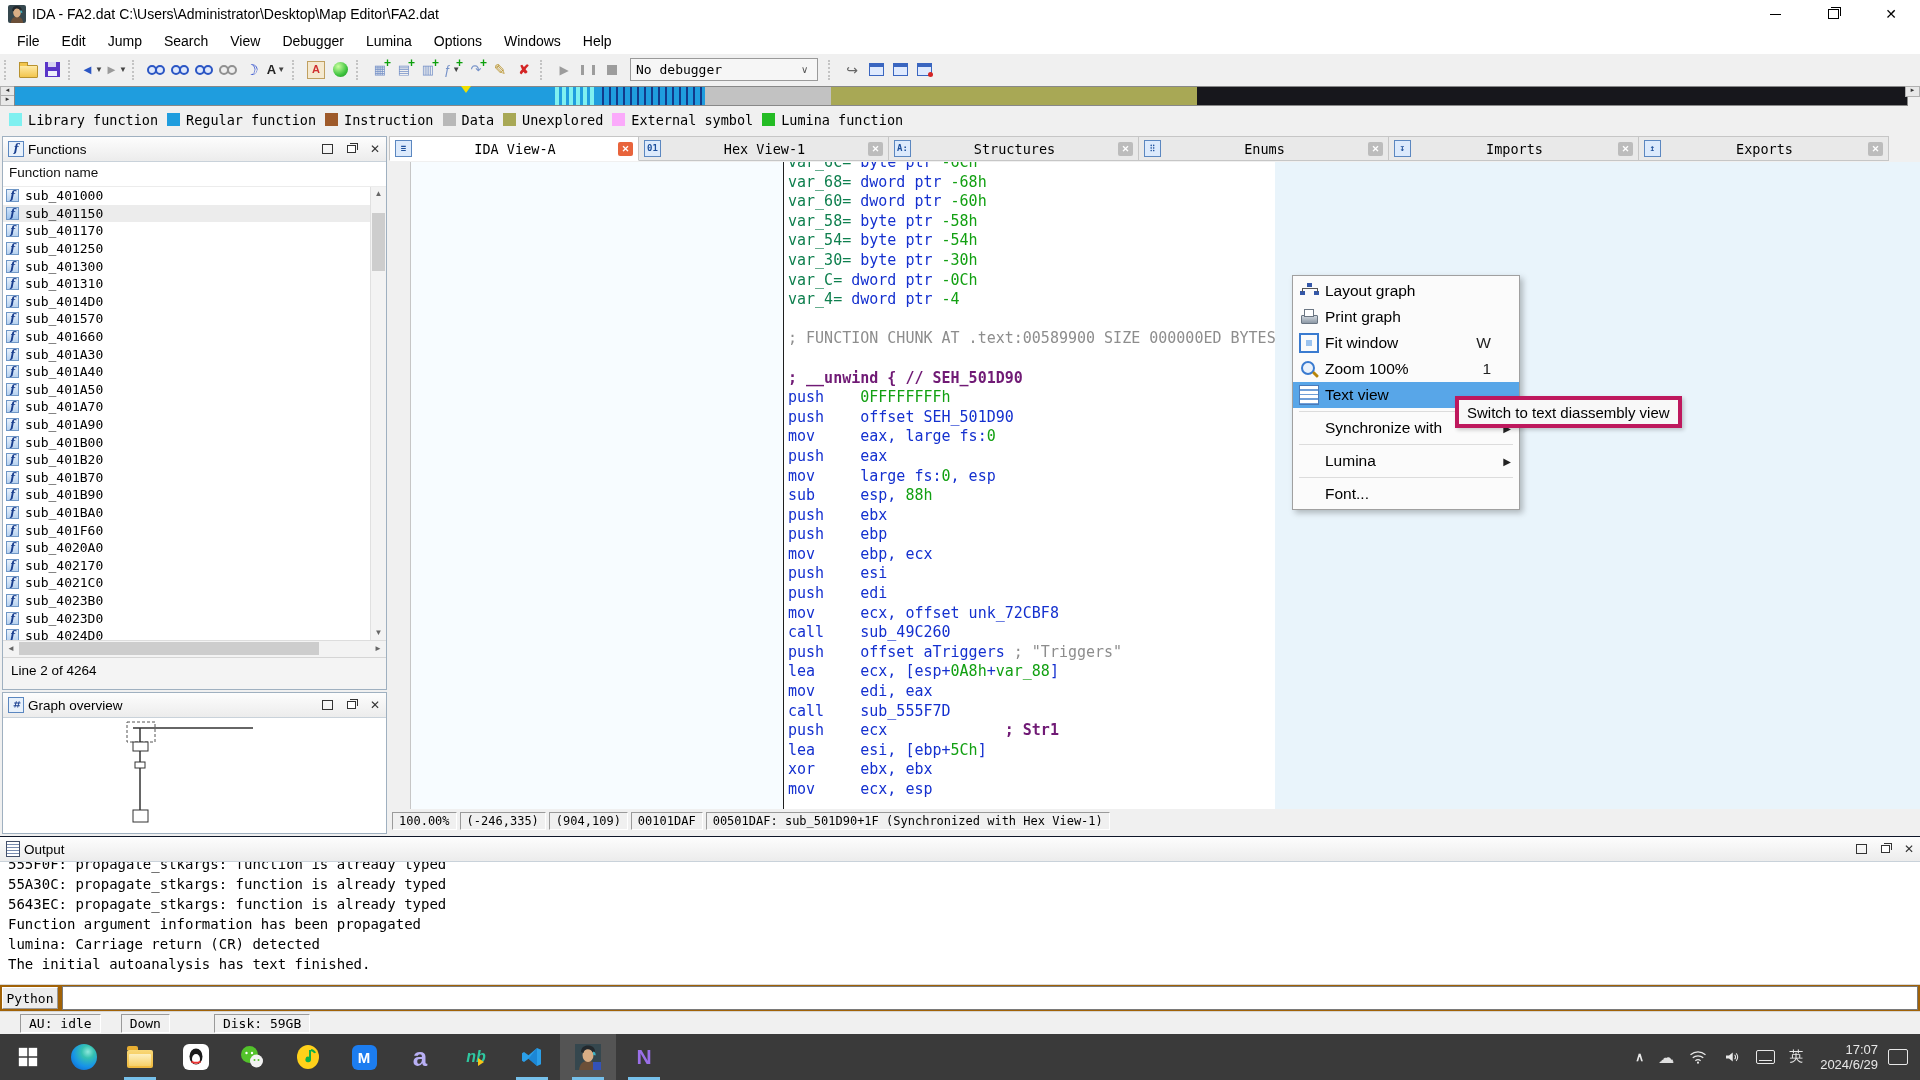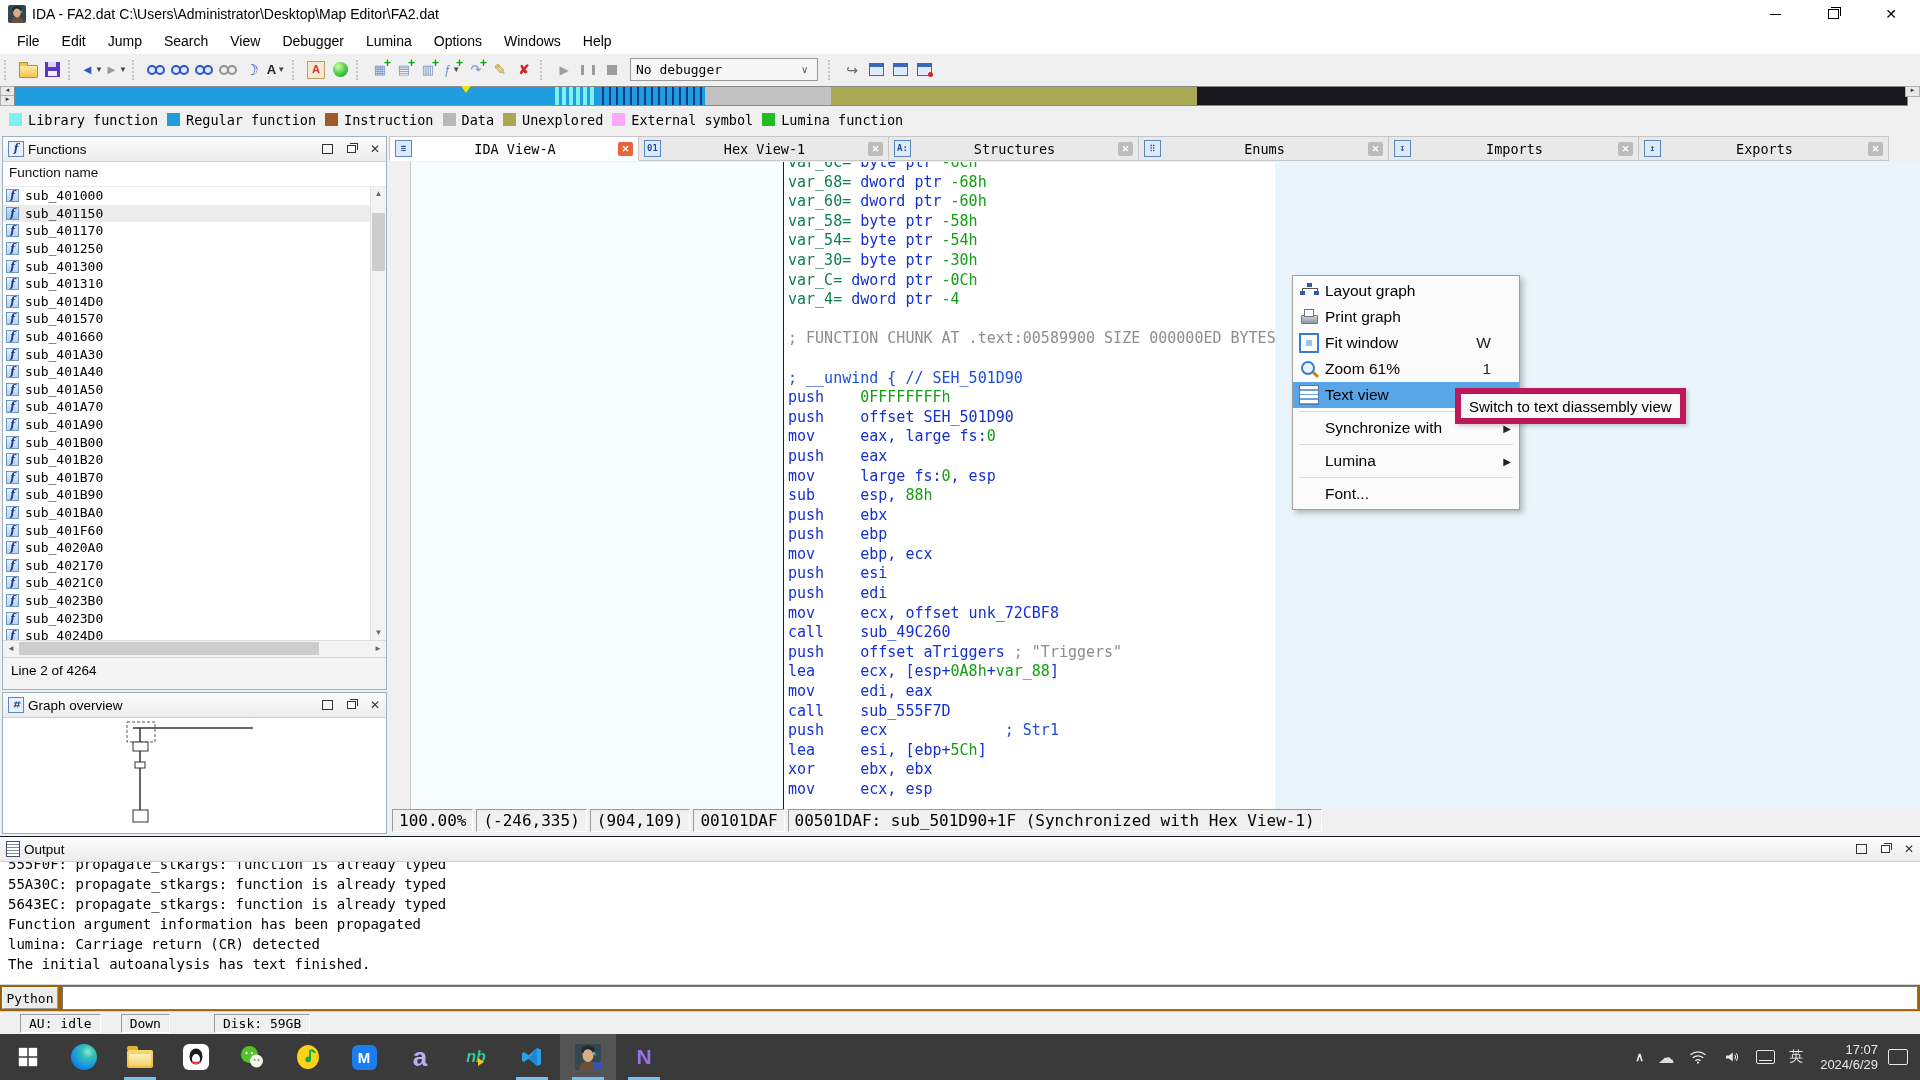--- a/index.html
+++ b/index.html
@@ -111,26 +111,26 @@
   .tlabel{flex:1;text-align:center;font-family:"DejaVu Sans Mono",monospace;font-size:13.5px;}
   .tclose{width:15px;height:14px;margin-right:5px;background:#bcbcbc;border-radius:2px;color:#fff;
           font:bold 9px/14px "Liberation Sans",sans-serif;text-align:center;flex:none;}
   .tab.active .tclose{background:#e8643c;}
 
   #canvas{left:389px;top:162px;width:1531px;height:647px;background:#f7fcff;overflow:hidden;border-left:1px solid #c6c6c6;margin-left:21px;}
   #node{position:absolute;left:372px;top:-20px;width:491px;height:700px;background:#ffffff;
         border-left:1px solid #1f1f1f;border-right:1px solid #1f1f1f;}
   #canvasR{position:absolute;left:864px;top:0;right:15px;bottom:0;background:#e9f4fb;}
   #code{position:absolute;left:377px;top:-9px;white-space:pre;font-family:"DejaVu Sans Mono",monospace;font-size:15px;line-height:19.6px;}
-  .cv{color:#0e7f4e;} .ck{color:#1430cf;} .cn{color:#12a012;} .cc{color:#8d8d8d;} .cb{color:#1d4ed8;}
+  .cv{color:#0e7f4e;} .ck{color:#1430cf;} .cn{color:#12a012;} .cc{color:#8d8d8d;} .cb{color:#701a75;font-weight:bold;}
   #cvscroll{position:absolute;right:0;top:0;bottom:0;width:15px;background:#f0f0f0;border-left:1px solid #d5d5d5;}
   #cvthumb{position:absolute;left:1px;right:1px;top:14px;height:150px;background:#cdcdcd;}
 
   #idastatus{left:389px;top:809px;width:1531px;height:23px;background:#f0f0f0;display:flex;align-items:center;
-             font-family:"DejaVu Sans Mono",monospace;font-size:16px;}
+             font-family:"DejaVu Sans Mono",monospace;font-size:12px;}
   .iseg{border:1px solid;border-color:#9a9a9a #fff #fff #9a9a9a;background:#f0f0f0;padding:1px 6px;margin-left:3px;white-space:pre;}
 
   
   #ctxmenu{left:1292px;top:275px;width:226px;background:#fbfbfb;border:1px solid #a0a0a0;box-shadow:3px 3px 6px rgba(0,0,0,.25);padding:2px 0;z-index:50;}
   .mrow{height:26px;display:flex;align-items:center;font-size:15.5px;position:relative;}
   .mrow.hl{background:#58a6e8;}
   .mic{width:20px;height:20px;margin:0 6px 0 6px;position:relative;flex:none;}
   .mlabel{flex:1;}
   .msc{padding-right:28px;color:#222;}
   .marrow{position:absolute;right:8px;font-size:10px;color:#222;}
@@ -139,21 +139,21 @@
   .cmi-layout-graph-icon:after{content:"";position:absolute;left:3px;top:7px;width:14px;height:3px;border:1px solid #555;border-bottom:none;}
   .cmi-print-graph-icon:before{content:"";position:absolute;left:2px;top:8px;width:15px;height:7px;background:linear-gradient(#cfd6dd,#8d99a6);border:1px solid #6b7683;border-radius:1px;}
   .cmi-print-graph-icon:after{content:"";position:absolute;left:5px;top:2px;width:8px;height:6px;background:#fff;border:1px solid #6b7683;}
   .cmi-fit-window-icon{border:2px solid #3a7bd0;box-sizing:border-box;}
   .cmi-fit-window-icon:before{content:"";position:absolute;left:5px;top:5px;width:6px;height:6px;background:#9cc3ee;}
   .cmi-zoom-100-icon:before{content:"";position:absolute;left:2px;top:2px;width:10px;height:10px;border:2px solid #3a7bd0;border-radius:50%;background:#eaf2fc;}
   .cmi-zoom-100-icon:after{content:"";position:absolute;left:13px;top:14px;width:7px;height:3px;background:#b8860b;transform:rotate(45deg);border-radius:1px;}
   .cmi-text-view-icon{border:1px solid #4a7ab8;background:repeating-linear-gradient(to bottom,#fff 0 3px,#6f9fd8 3px 4.5px);box-sizing:border-box;}
 
   
-  #tooltip{left:1455px;top:388px;height:24px;background:#f8f8f8;border:6px solid #be185d;box-shadow:2px 2px 4px rgba(0,0,0,.2);
+  #tooltip{left:1455px;top:396px;height:24px;background:#f8f8f8;border:4px solid #be185d;box-shadow:2px 2px 4px rgba(0,0,0,.2);
            font-size:15px;display:flex;align-items:center;padding:0 8px;z-index:60;white-space:nowrap;}
 
   
   #output{left:0;top:836px;width:1920px;height:196px;background:#fff;border-top:1px solid #0f172a;}
   #ohead{height:24px;background:linear-gradient(#fdfdfd,#ececec);border-bottom:1px solid #c9d2da;display:flex;align-items:center;}
   .docico{width:12px;height:14px;margin-left:6px;border:1px solid #44506a;background:repeating-linear-gradient(to bottom,#fff 0 2px,#7a8db0 2px 3px);}
   #olog{height:122px;overflow:hidden;border-bottom:1px solid #d8d8d8;}
   .oline{white-space:pre;font-family:"DejaVu Sans Mono",monospace;font-size:14px;line-height:20px;padding-left:8px;}
   #olog .oline:first-child{margin-top:-8px;}
   #pyrow{height:26px;display:flex;align-items:center;background:#a16207;}
@@ -599,21 +599,21 @@
         <span class="mic cmi-print-graph-icon"></span>
         <span class="mlabel">Print graph</span>
       </div>
       <div class="mrow">
         <span class="mic cmi-fit-window-icon"></span>
         <span class="mlabel">Fit window</span>
         <span class="msc">W</span>
       </div>
       <div class="mrow">
         <span class="mic cmi-zoom-100-icon"></span>
-        <span class="mlabel">Zoom 61%</span>
+        <span class="mlabel">Zoom 100%</span>
         <span class="msc">1</span>
       </div>
       <div class="mrow hl">
         <span class="mic cmi-text-view-icon"></span>
         <span class="mlabel">Text view</span>
       </div>
       <div class="msep"></div>
       <div class="mrow">
         <span class="mic"></span>
         <span class="mlabel">Synchronize with</span>

